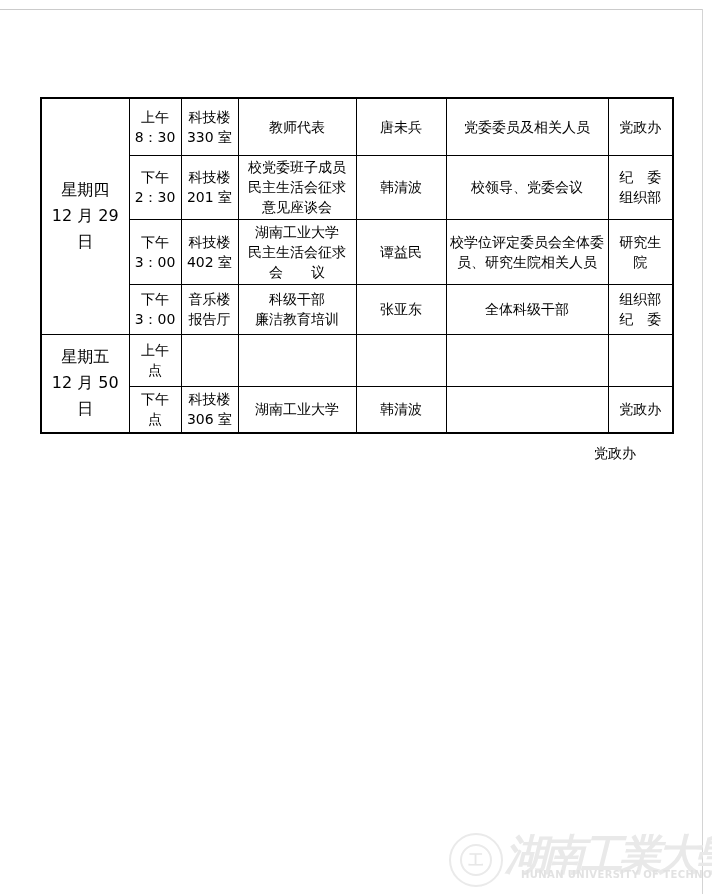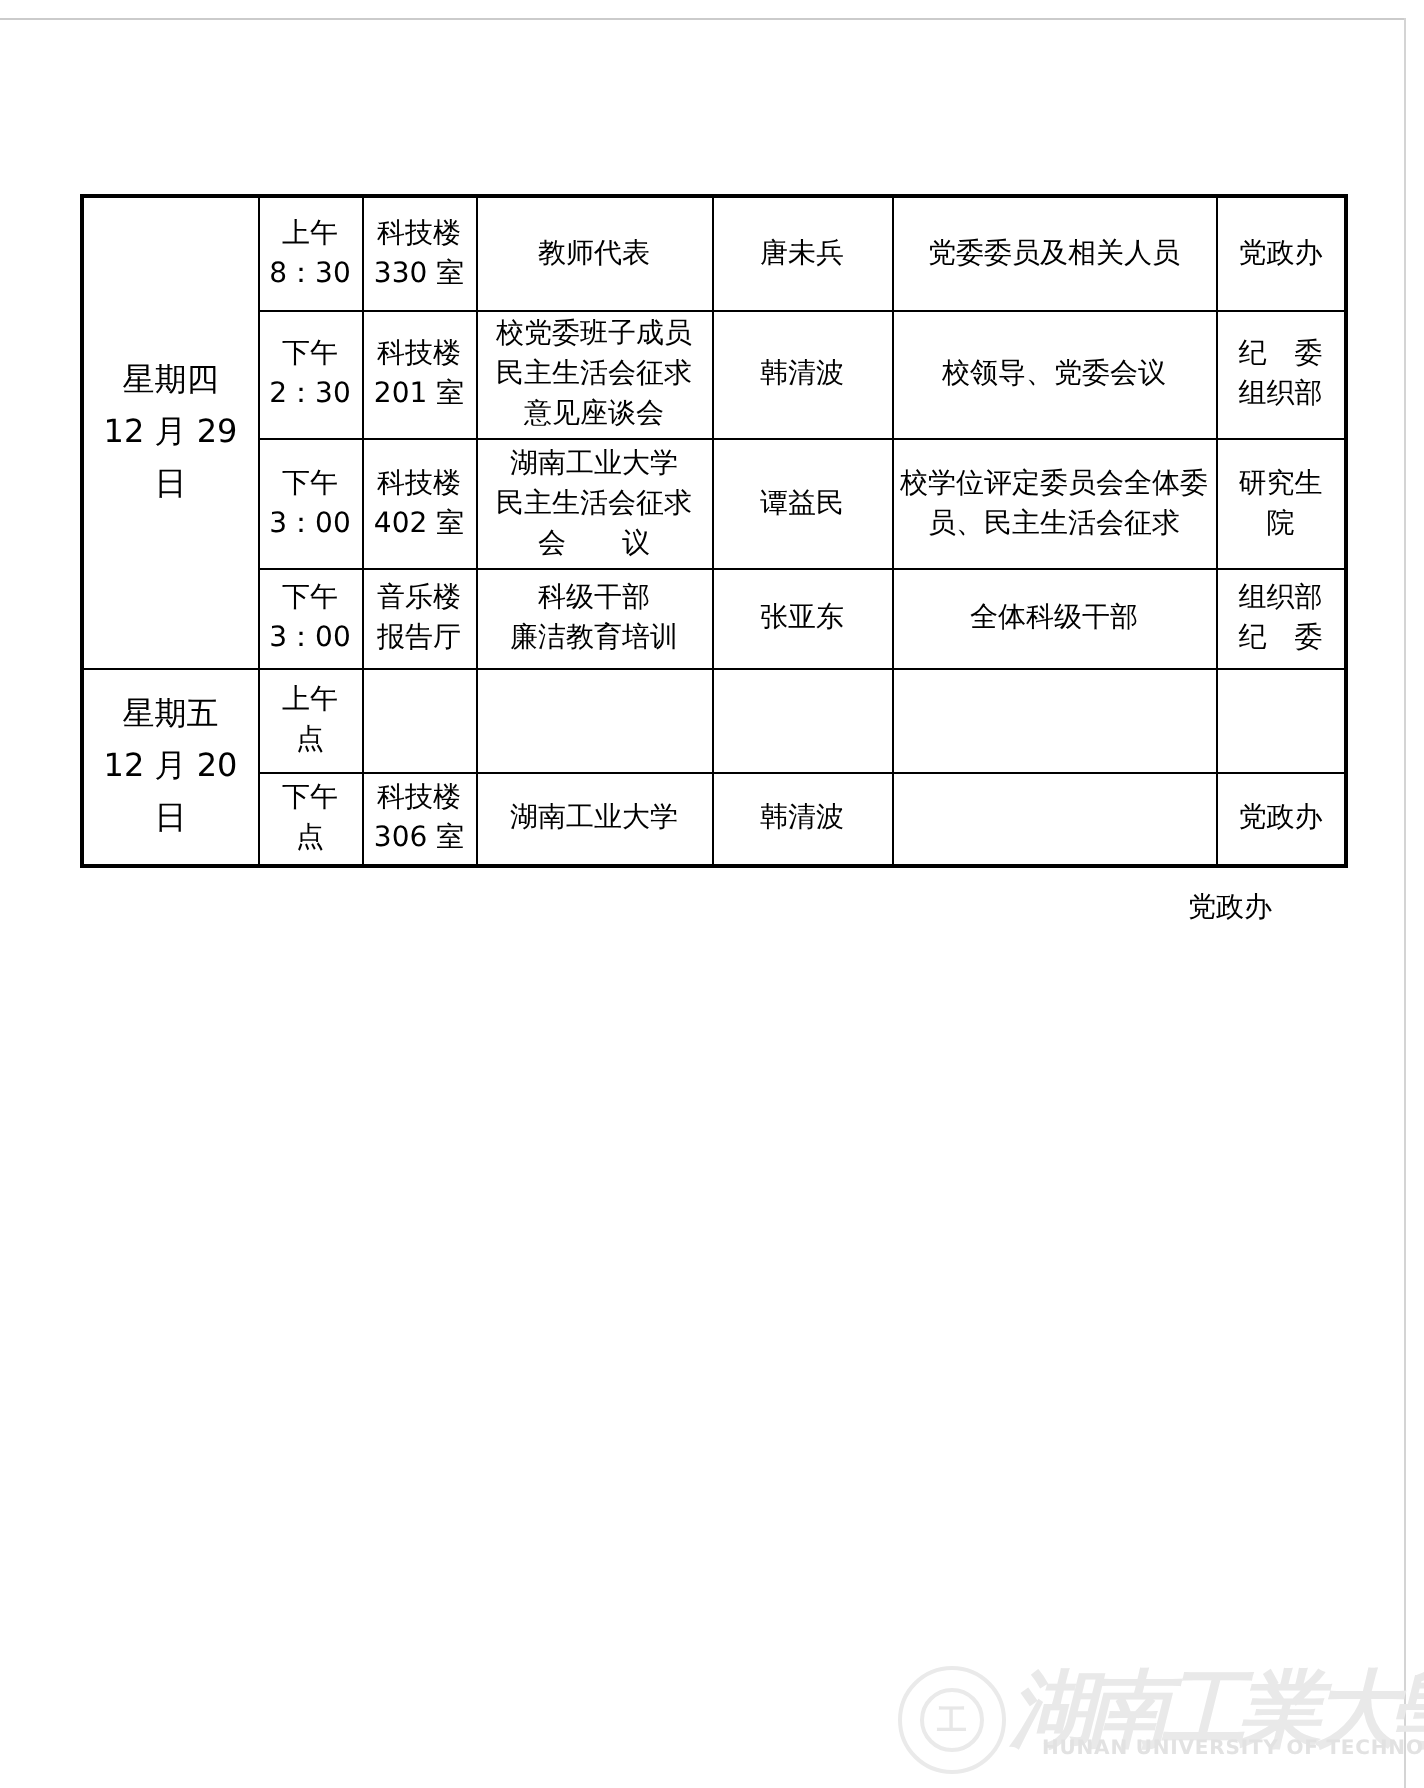--- a/index.html
+++ b/index.html
@@ -147,39 +147,39 @@
       <tr style="height:65px">
         <td>下午
 3：00</td>
         <td>科技楼
 402 室</td>
         <td>湖南工业大学
 民主生活会征求
 会　　议</td>
         <td>谭益民</td>
         <td>校学位评定委员会全体委
-员、民主生活会征求</td>
+员、研究生院相关人员</td>
         <td>研究生
 院</td>
       </tr>
       <tr style="height:50px">
         <td>下午
 3：00</td>
         <td>音乐楼
 报告厅</td>
         <td>科级干部
 廉洁教育培训</td>
         <td>张亚东</td>
         <td>全体科级干部</td>
         <td>组织部
 纪　委</td>
       </tr>
       <tr style="height:52px">
         <td class="day-cell" rowspan="2">星期五
-12 月 20 日</td>
+12 月 50 日</td>
         <td>上午
 点</td>
         <td></td>
         <td></td>
         <td></td>
         <td></td>
         <td></td>
       </tr>
       <tr style="height:47px">
         <td>下午

